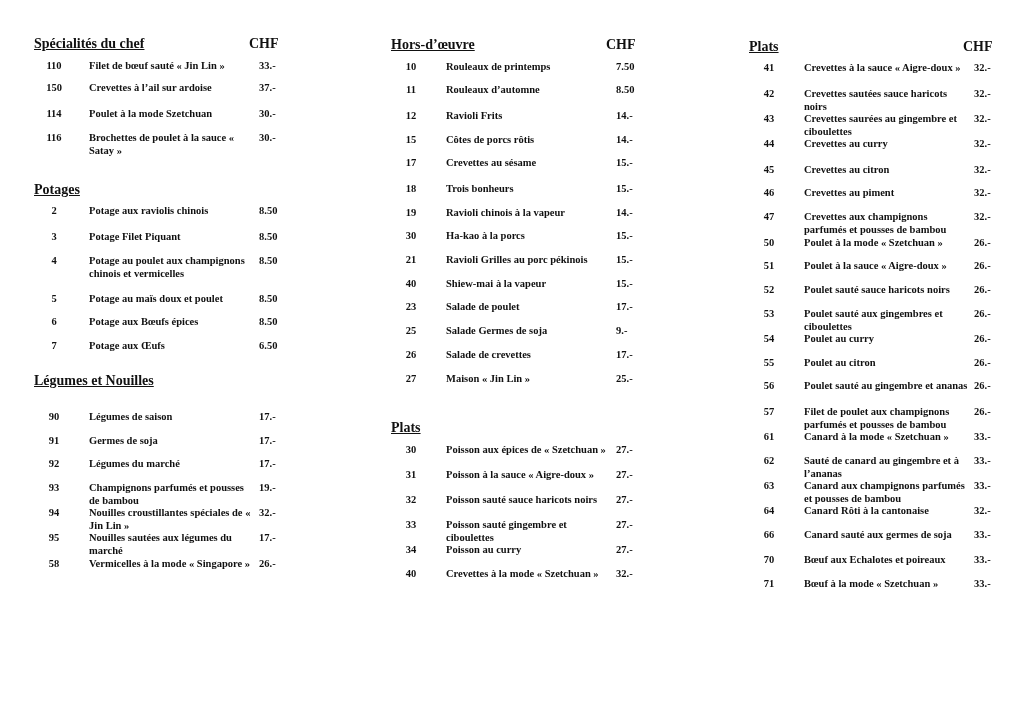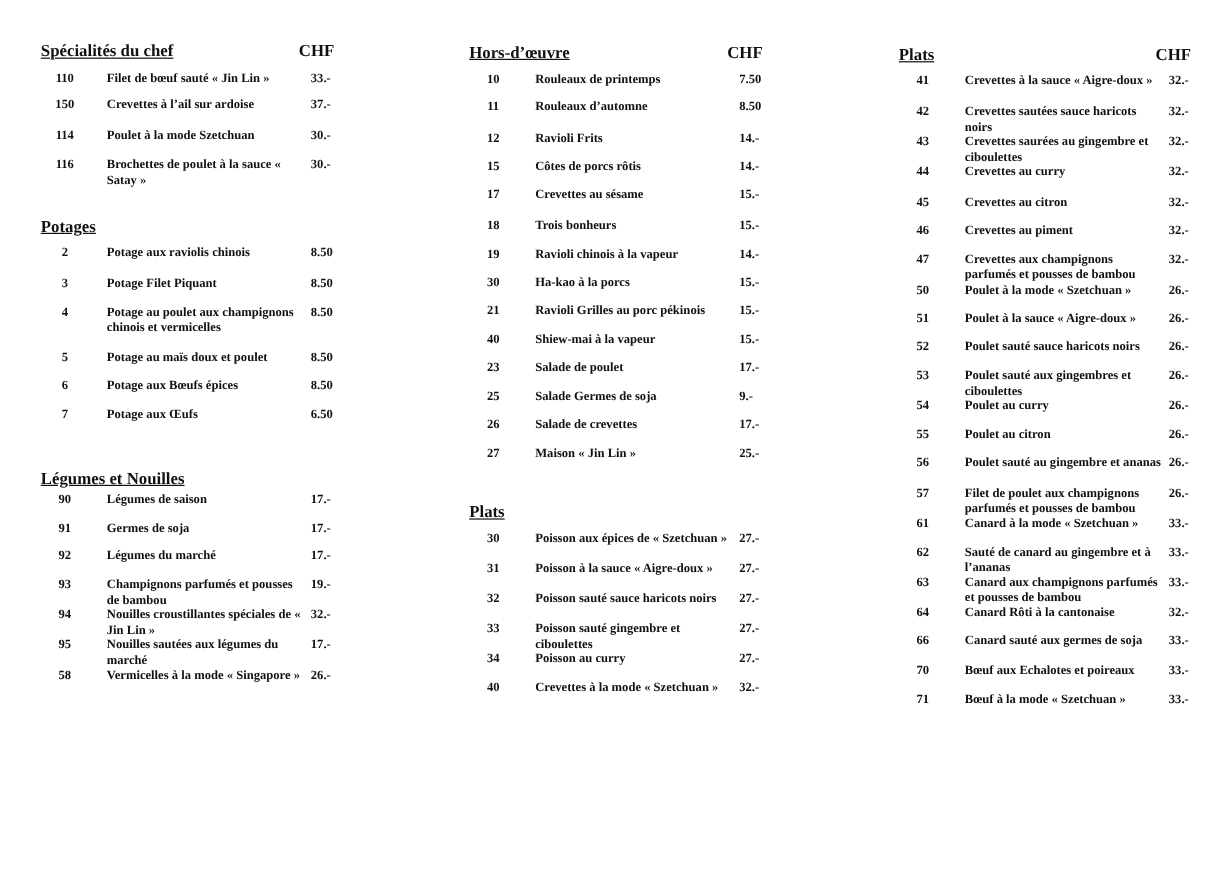--- a/index.html
+++ b/index.html
@@ -64,21 +64,21 @@
       <div class="item" style="top: 316px;">
         <span class="num">6</span>
         <span class="name">Potage aux Bœufs épices</span>
         <span class="price">8.50</span>
       </div>
       <div class="item" style="top: 340px;">
         <span class="num">7</span>
         <span class="name">Potage aux Œufs</span>
         <span class="price">6.50</span>
       </div>
-      <div class="heading" style="top: 392px; left: 0px;">Légumes et Nouilles</div>
+      <div class="heading" style="top: 373px; left: 0px;">Légumes et Nouilles</div>
       <div class="item" style="top: 411px;">
         <span class="num">90</span>
         <span class="name">Légumes de saison</span>
         <span class="price">17.-</span>
       </div>
       <div class="item" style="top: 435px;">
         <span class="num">91</span>
         <span class="name">Germes de soja</span>
         <span class="price">17.-</span>
       </div>

